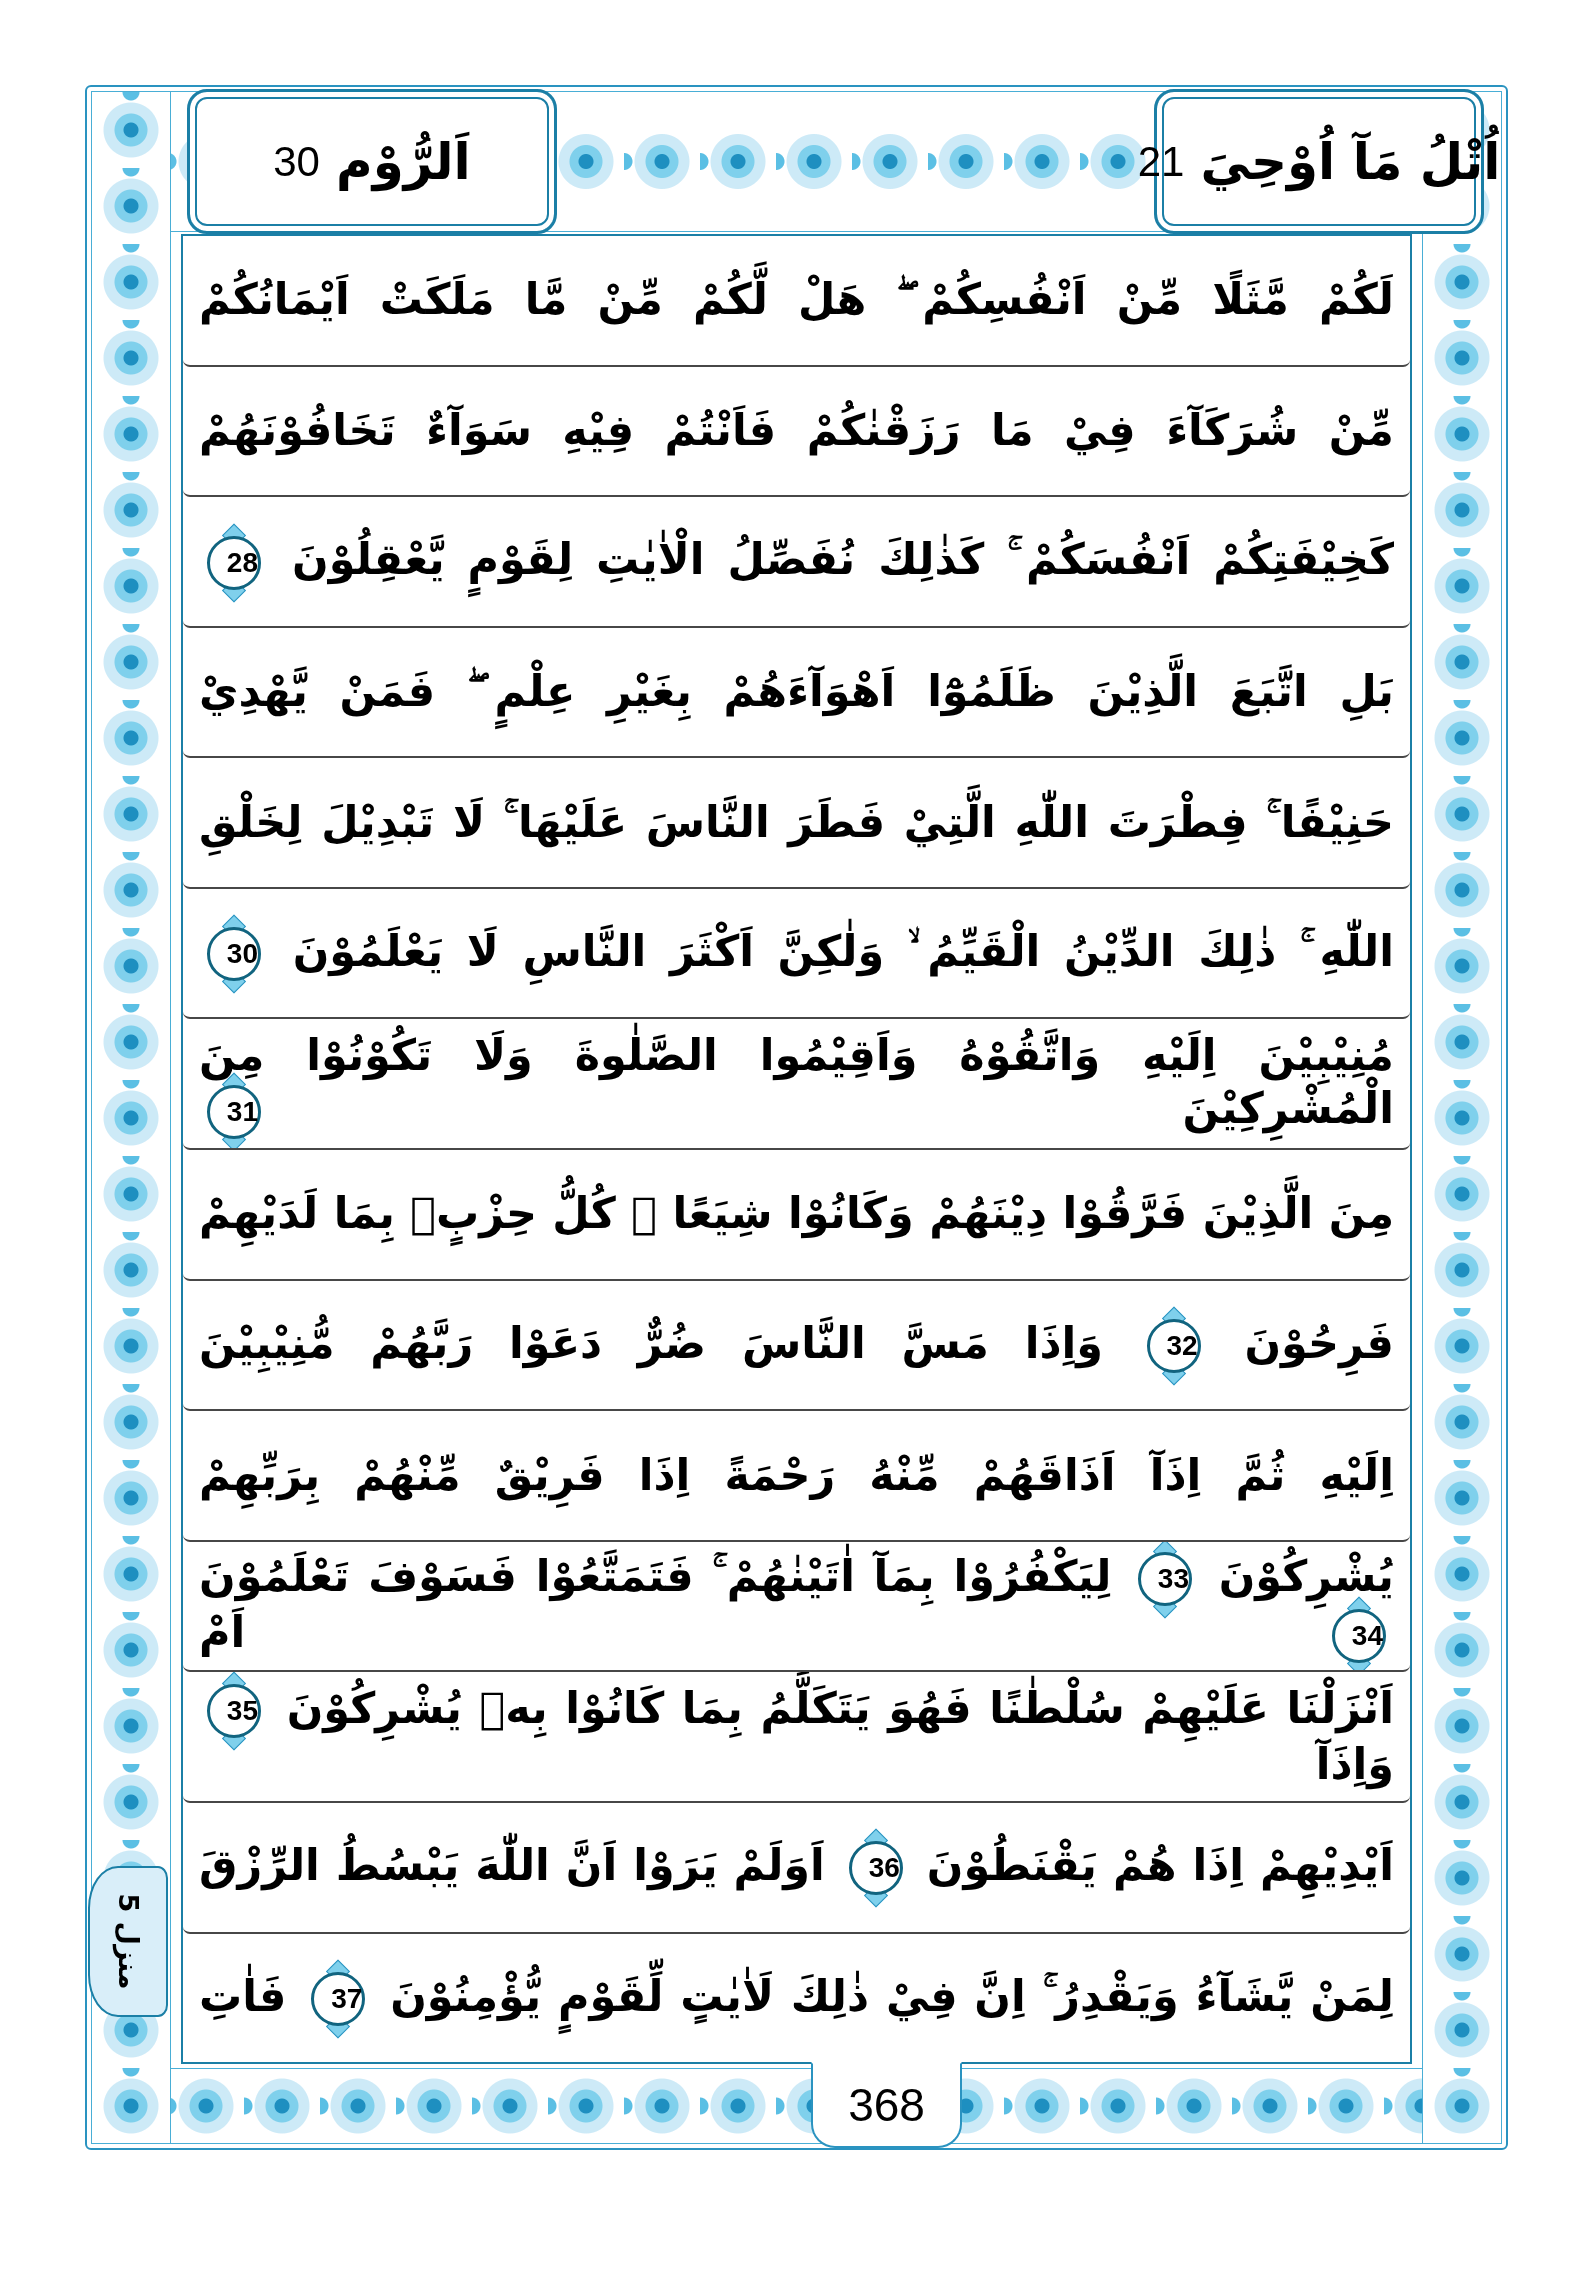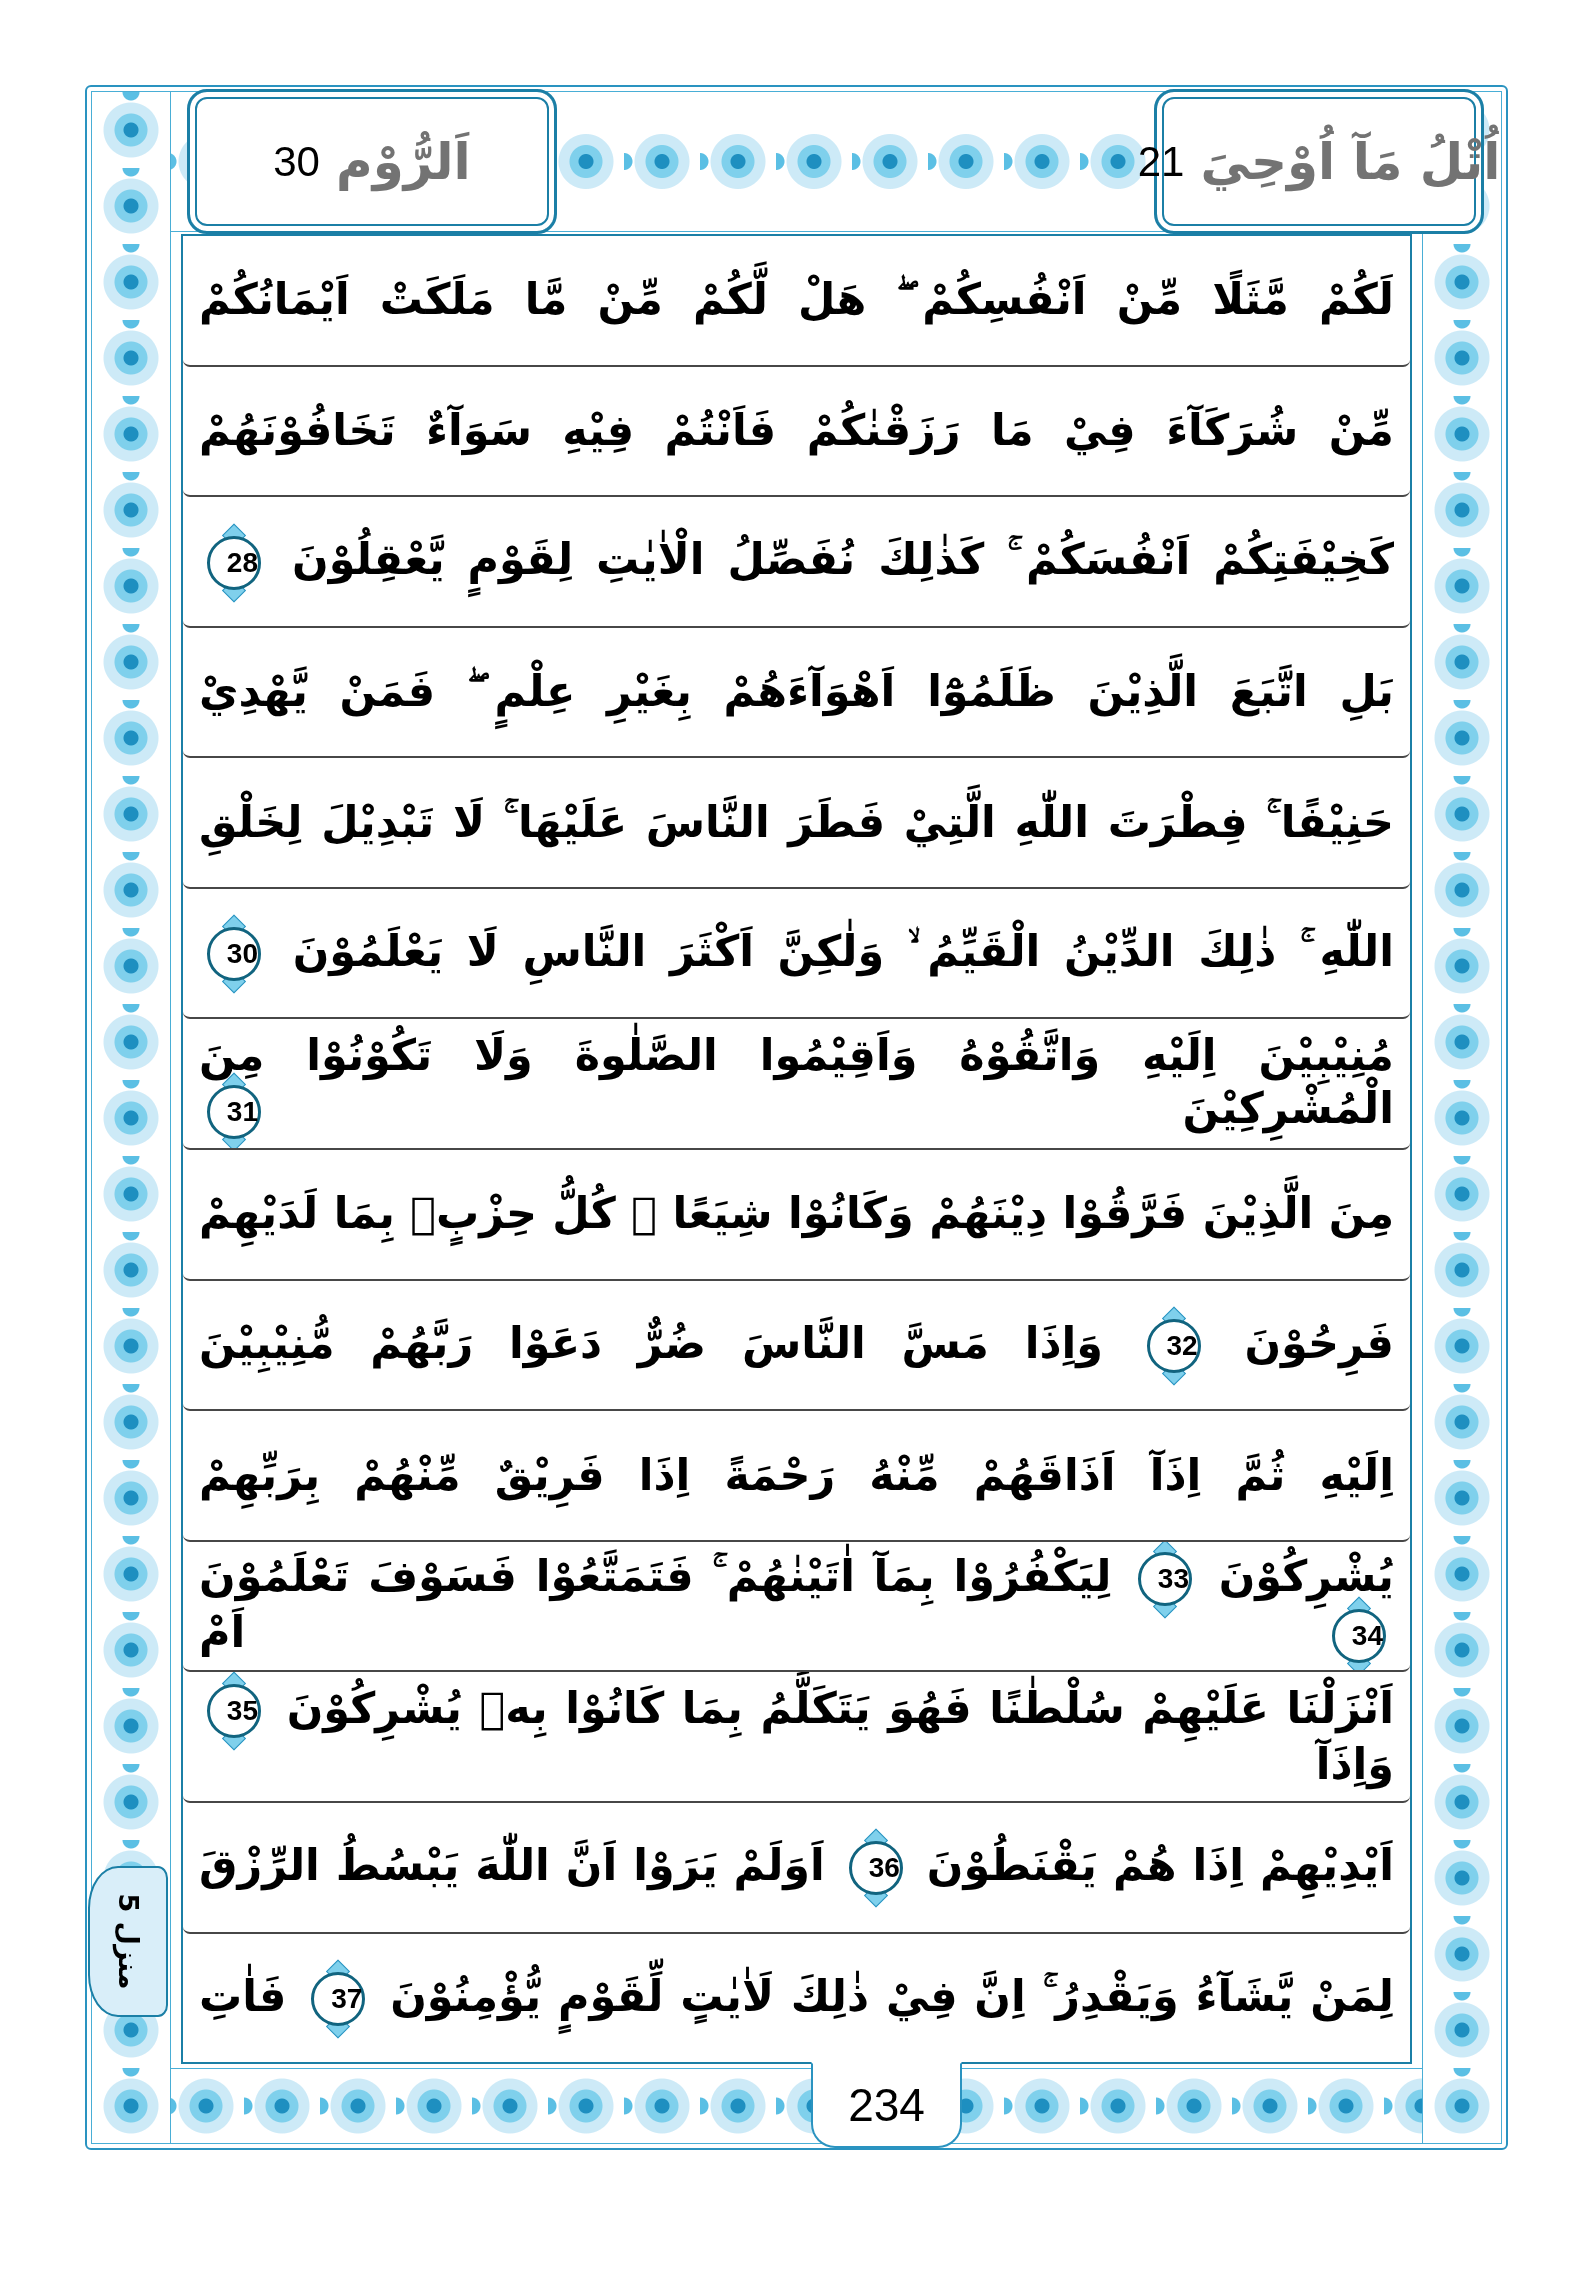--- a/index.html
+++ b/index.html
@@ -33,21 +33,21 @@
   .band-right  { top:4px; bottom:4px; right:4px; width:80px; }
 
   
   .header-box { position:absolute; top:2px; height:145px; background:#fff;
                 border:3px solid #1b7fa6; border-radius:20px;
                 box-shadow: inset 0 0 0 5px #fff, inset 0 0 0 7px #1b7fa6;
                 display:flex; align-items:center; justify-content:center; gap:16px;
                 direction:rtl; z-index:4; }
   .header-left  { left:100px;  width:370px; }
   .header-right { right:22px;  width:330px; }
-  .hdr-arabic { font-family:"DejaVu Sans", sans-serif; font-weight:bold; font-size:50px; color:#737373; white-space:nowrap; }
+  .hdr-arabic { font-family:"DejaVu Sans", sans-serif; font-weight:bold; font-size:50px; color:#000000; white-space:nowrap; }
   .hdr-num { font-family:"Liberation Sans", sans-serif; font-size:42px; color:#000; }
 
   
   .text-area { position:absolute; left:94px; right:94px; top:147px; bottom:84px;
                background:#fff; border:2px solid #1b7fa6; display:flex; flex-direction:column; z-index:2; }
   .row { flex:1; display:flex; align-items:center; border-bottom:2px solid #474747; padding:0 16px; overflow:hidden;border-radius:7px; }
   .row:last-child { border-bottom:none; }
   .line { width:100%; direction:rtl; unicode-bidi:embed;
           font-family:"DejaVu Sans", sans-serif; font-weight:bold; font-size:43px; color:#000;
           text-align:justify; text-align-last:justify; -moz-text-align-last:justify;
@@ -141,18 +141,18 @@
         <div class="row">
           <div class="line"><span>لِمَنْ يَّشَآءُ وَيَقْدِرُ ۚ اِنَّ فِيْ ذٰلِكَ لَاٰيٰتٍ لِّقَوْمٍ يُّؤْمِنُوْنَ</span> <span class="verse-badge">37</span> <span>فَاٰتِ</span></div>
         </div>
       </div>
 
     <div class="manzil">
       <span>منزل 5</span>
     </div>
 
     <div class="page-num">
-      <span>234</span>
+      <span>368</span>
     </div>
 
   </div>
 </div>
 
 
 </body></html>

